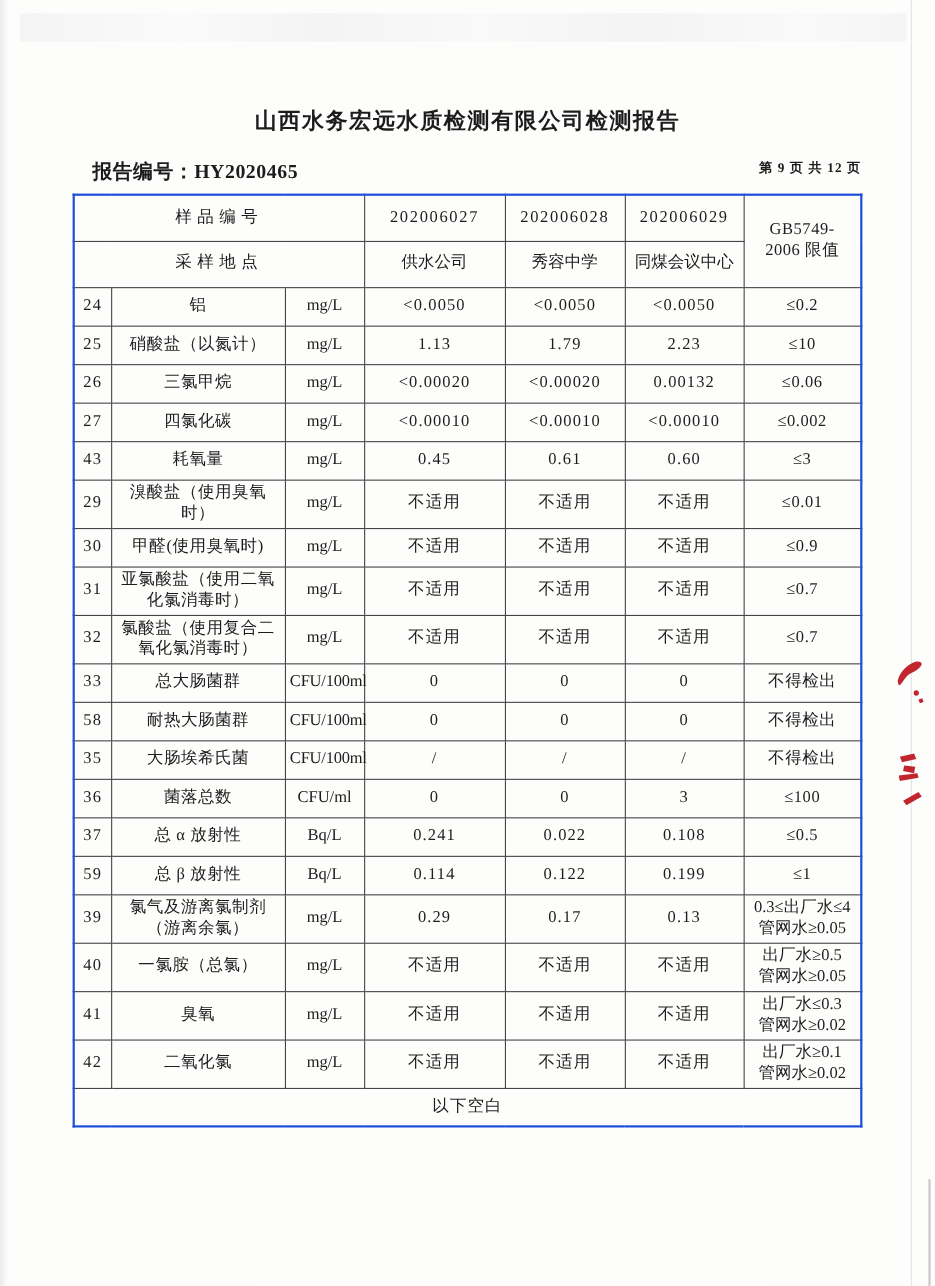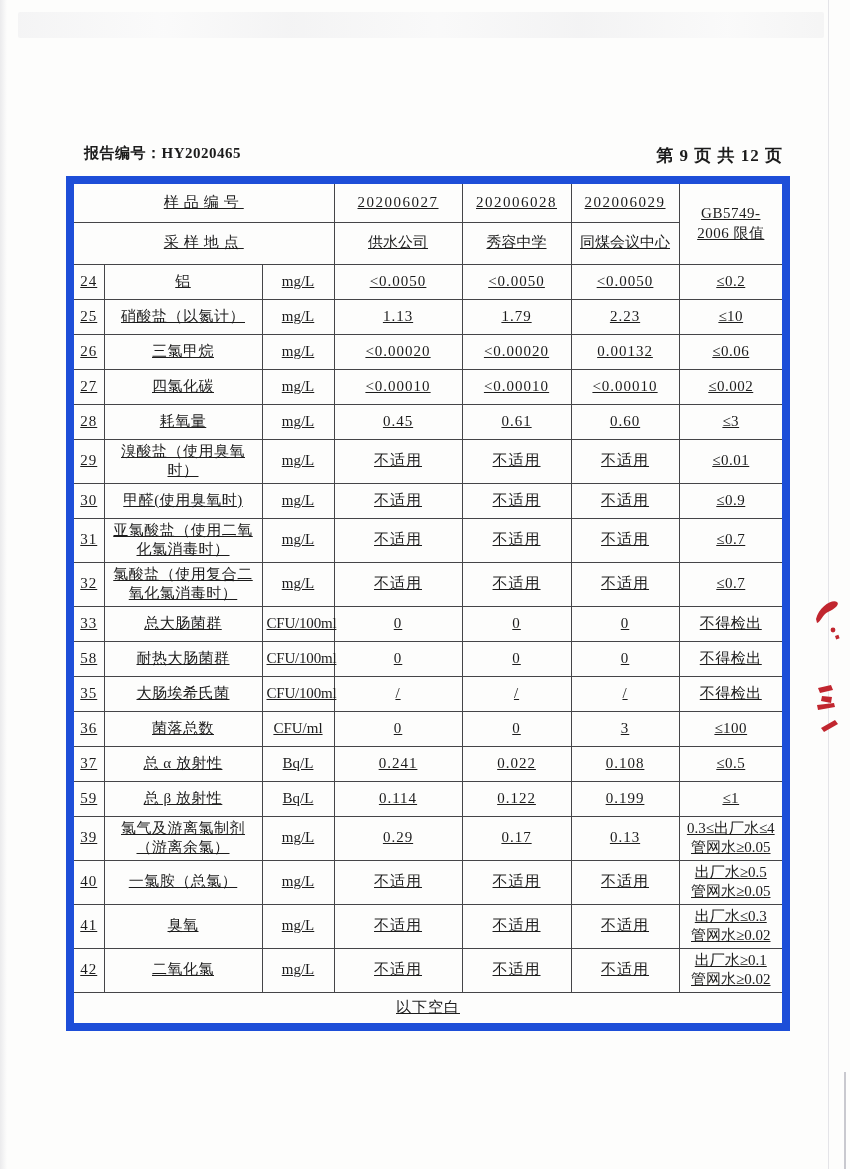--- a/index.html
+++ b/index.html
@@ -8,24 +8,24 @@
   .page{position:relative;width:850px;height:1169px;background:#fdfdfc;overflow:hidden;color:#1c1c1c;}
   .scan-noise-top{position:absolute;left:18px;top:12px;right:26px;height:26px;
     background:linear-gradient(90deg,#ededef 0%,#f8f8f9 18%,#ececee 34%,#f6f6f7 52%,#ebebed 70%,#f7f7f8 88%,#eeeeef 100%);
     opacity:.55;border-radius:2px;}
   .scan-edge-left{position:absolute;left:0;top:0;width:7px;height:100%;
     background:linear-gradient(90deg,#e3e3e6,rgba(255,255,255,0));opacity:.7;}
   .fold-line{position:absolute;left:828px;top:0;width:1px;height:100%;background:#e4e4e8;}
   .edge-dash{position:absolute;left:844px;top:1072px;width:2px;height:97px;background:#c9c9cf;}
   .title{position:absolute;left:0;top:96px;width:100%;margin:0;text-align:center;
     font-size:20px;font-weight:bold;letter-spacing:1.5px;}
-  .report-no{position:absolute;left:84px;top:144px;font-size:15px;font-weight:600;letter-spacing:.5px;}
-  .page-indicator{position:absolute;right:67px;top:144px;font-size:17px;font-weight:600;letter-spacing:1px;}
+  .report-no{position:absolute;left:84px;top:144px;font-size:18px;font-weight:600;letter-spacing:.5px;}
+  .page-indicator{position:absolute;right:67px;top:144px;font-size:12px;font-weight:600;letter-spacing:1px;}
   .report-table{position:absolute;left:66px;top:176px;width:717px;border-collapse:collapse;
-    table-layout:fixed;border:8px solid #1d4ed8;text-decoration:underline;}
+    table-layout:fixed;border:2px solid #1d4ed8;}
   .report-table th,.report-table td{border:1px solid #454548;padding:2px 4px;vertical-align:middle;
     text-align:center;font-size:15px;font-weight:400;line-height:1.3;}
   .report-table th{height:42px;}
   .report-table td{height:35px;}
   .th-label{letter-spacing:5px;}
   .th-id{letter-spacing:1.5px;}
   .th-limit{white-space:pre-line;line-height:1.9;letter-spacing:.5px;}
   .td-no{letter-spacing:1px;}
   .td-name{text-align:left;padding:3px 8px 3px 13px;letter-spacing:.5px;}
   .td-unit{font-size:13.5px;}
@@ -39,20 +39,21 @@
 </head>
 <body>
 
 <div class="page">
 
   <div class="scan-noise-top"></div>
   <div class="scan-edge-left"></div>
   <div class="fold-line"></div>
   <div class="edge-dash"></div>
 
+  <h1 class="title">山西水务宏远水质检测有限公司检测报告</h1>
   <div class="report-no">报告编号：HY2020465</div>
   <div class="page-indicator">第 9 页 共 12 页</div>
 
   <table class="report-table">
     <colgroup>
       <col style="width:34px">
         <col style="width:158px">
         <col style="width:72px">
       <col style="width:128px">
         <col style="width:109px">
@@ -106,21 +107,21 @@
         <tr>
           <td class="td-no">27</td>
           <td class="td-name">四氯化碳</td>
           <td class="td-unit">mg/L</td>
           <td class="td-val">&lt;0.00010</td>
           <td class="td-val">&lt;0.00010</td>
           <td class="td-val">&lt;0.00010</td>
           <td class="td-limit">≤0.002</td>
         </tr>
         <tr>
-          <td class="td-no">28</td>
+          <td class="td-no">43</td>
           <td class="td-name">耗氧量</td>
           <td class="td-unit">mg/L</td>
           <td class="td-val">0.45</td>
           <td class="td-val">0.61</td>
           <td class="td-val">0.60</td>
           <td class="td-limit">≤3</td>
         </tr>
         <tr>
           <td class="td-no">29</td>
           <td class="td-name">溴酸盐（使用臭氧时）</td>

